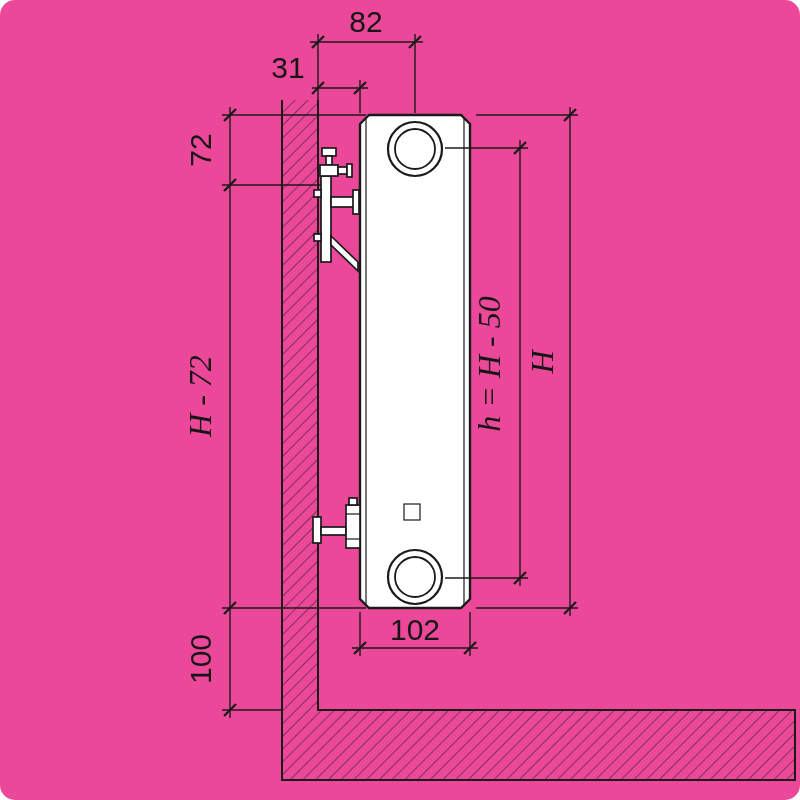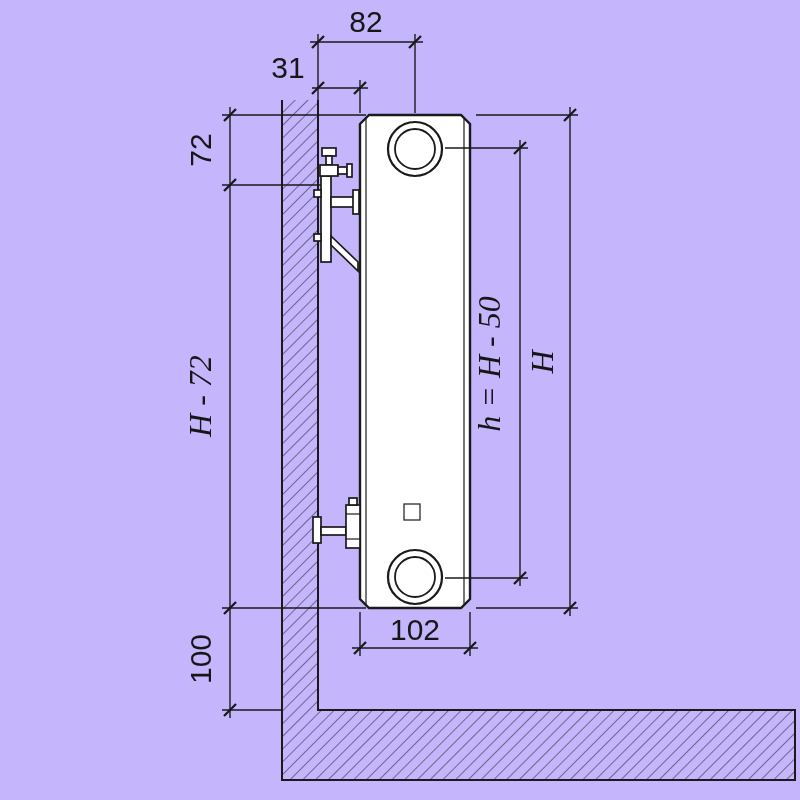--- a/index.html
+++ b/index.html
@@ -1,16 +1,16 @@
 <!DOCTYPE html>
 <html><head>
 <meta charset="utf-8">
 <style>
   html,body{margin:0;padding:0;width:800px;height:800px;background:#ffffff;}
-  .stage{position:relative;width:800px;height:800px;background:#c4b5fd;overflow:hidden;}
+  .stage{position:relative;width:800px;height:800px;background:#ec4899;overflow:hidden;border-radius:15px;}
   svg{display:block;}
   .wall-edge{fill:none;stroke:#1a1a1a;stroke-width:2;}
   .body-line{fill:#ffffff;stroke:#1a1a1a;stroke-width:2.4;}
   .inner-line{fill:none;stroke:#1a1a1a;stroke-width:1.2;}
   .part{fill:#ffffff;stroke:#1a1a1a;stroke-width:1.7;}
   .circle-outer{fill:#ffffff;stroke:#1a1a1a;stroke-width:2.2;}
   .circle-inner{fill:none;stroke:#1a1a1a;stroke-width:1.8;}
   .dim{stroke:#1a1a1a;stroke-width:1.4;fill:none;}
   .ext{stroke:#1a1a1a;stroke-width:1.4;fill:none;}
   .tick{stroke:#1a1a1a;stroke-width:2.3;}

